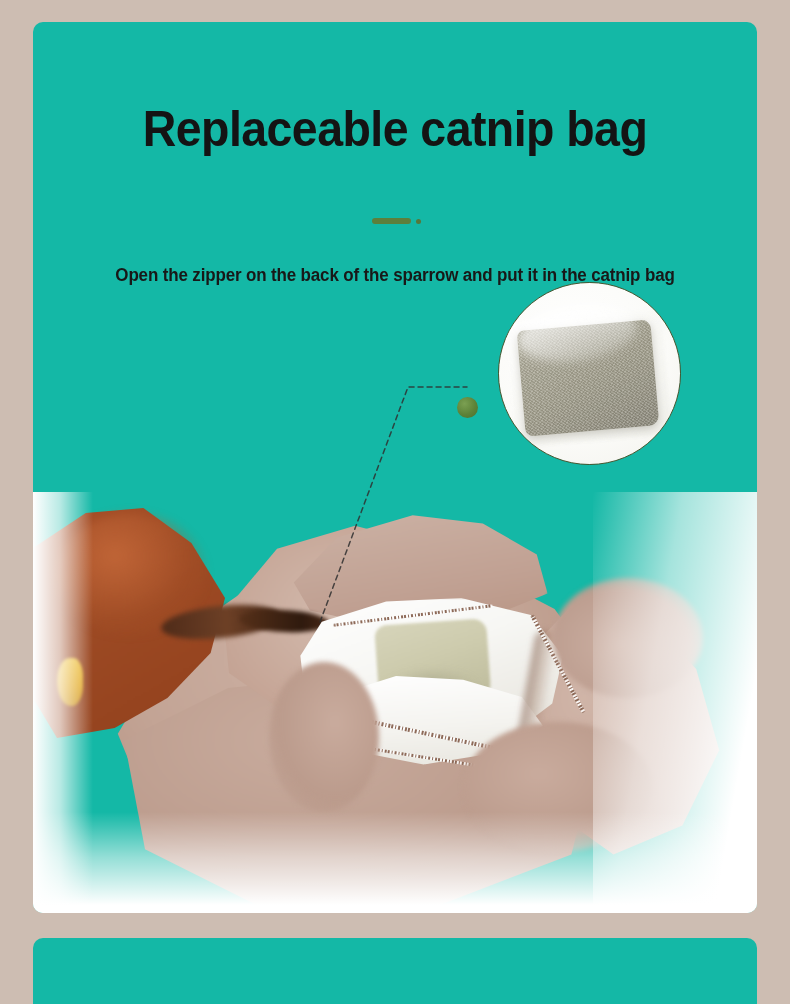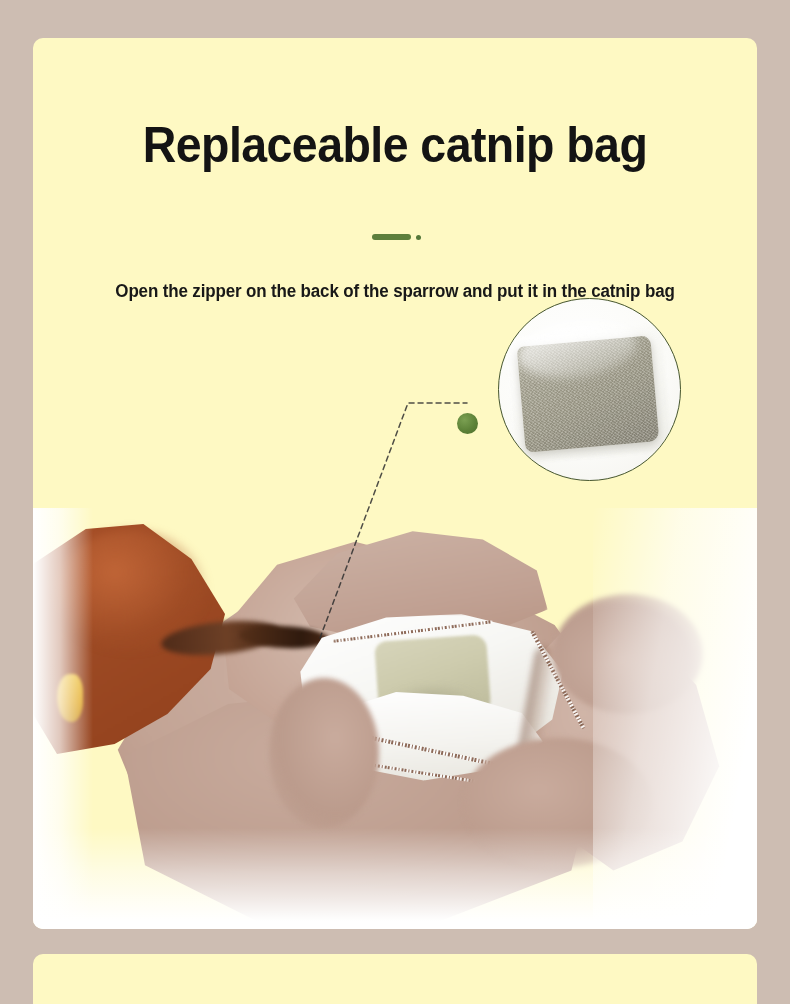--- a/index.html
+++ b/index.html
@@ -16,24 +16,23 @@
   #page {
     position: relative;
     width: 790px;
     height: 1004px;
     background: #cdbdb2;
   }
 
   
   .card {
     position: absolute;
-    background: #fef9c3;
+    background: #14b8a6;
     border-radius: 10px;
     overflow: hidden;
-    margin-top: 16px;
   }
   #card-main {
     left: 33px;
     top: 22px;
     width: 724px;
     height: 891px;
   }
   #card-next {
     left: 33px;
     top: 938px;

